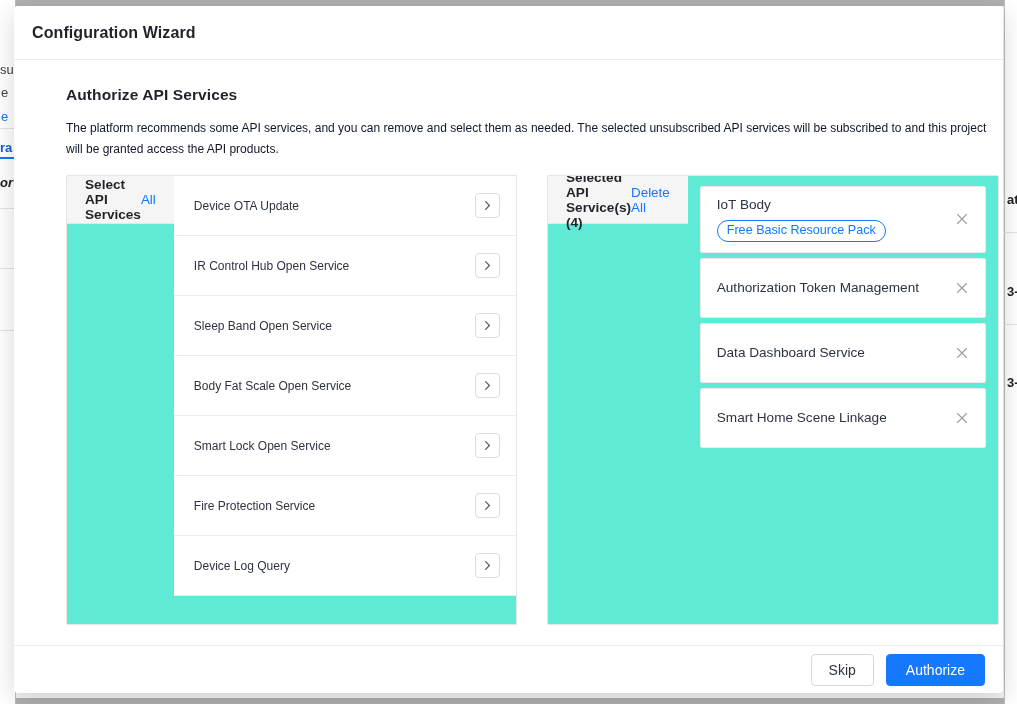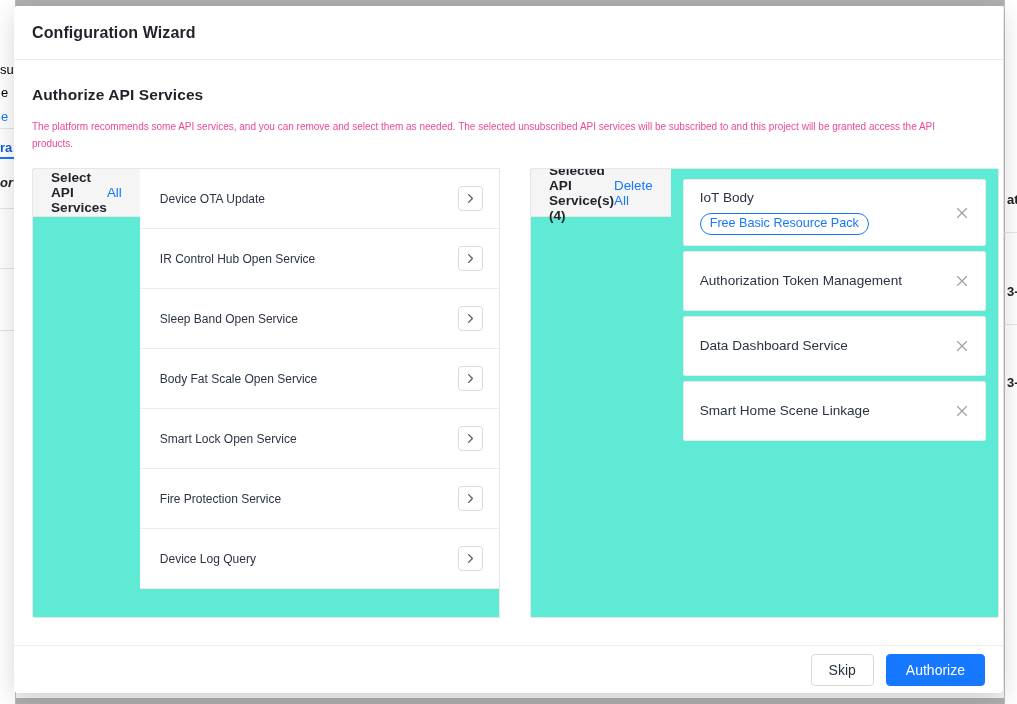--- a/index.html
+++ b/index.html
@@ -35,21 +35,21 @@
     position: absolute;
     right: 0; top: 0;
     width: 13px;
     height: 704px;
     background: #ffffff;
     border-left: 1px solid #bdbdbd;
   }
   .bg-frag {
     position: absolute;
     font-size: 13px;
-    color: #000000;
+    color: #404040;
     white-space: nowrap;
     line-height: 1;
   }
   .bg-frag.link { color: #1677ff; }
   .bg-frag.linkbold { color: #1060d8; font-weight: bold; }
   .bg-frag.bold { color: #222; font-weight: bold; }
   .bg-rule {
     position: absolute;
     height: 1px;
     background: #e4e4e4;
@@ -93,31 +93,32 @@
     font-weight: bold;
     color: #1f2329;
     letter-spacing: 0.1px;
   }
 
   
   .modal-body {
     flex: 1 1 auto;
     padding: 26px 4px 0 18px;
     overflow: hidden;
+    margin-left: 34px;
   }
   .section-title {
     font-size: 15.5px;
     font-weight: bold;
     color: #1f2329;
     margin-bottom: 14px;
     letter-spacing: 0.1px;
   }
   .section-desc {
-    font-size: 10px;
-    color: #ec4899;
+    font-size: 12px;
+    color: #0f172a;
     line-height: 1.72;
     max-width: 930px;
     margin-bottom: 16px;
   }
 
   
   .transfer {
     display: flex;
     gap: 0;
     height: 450px;

